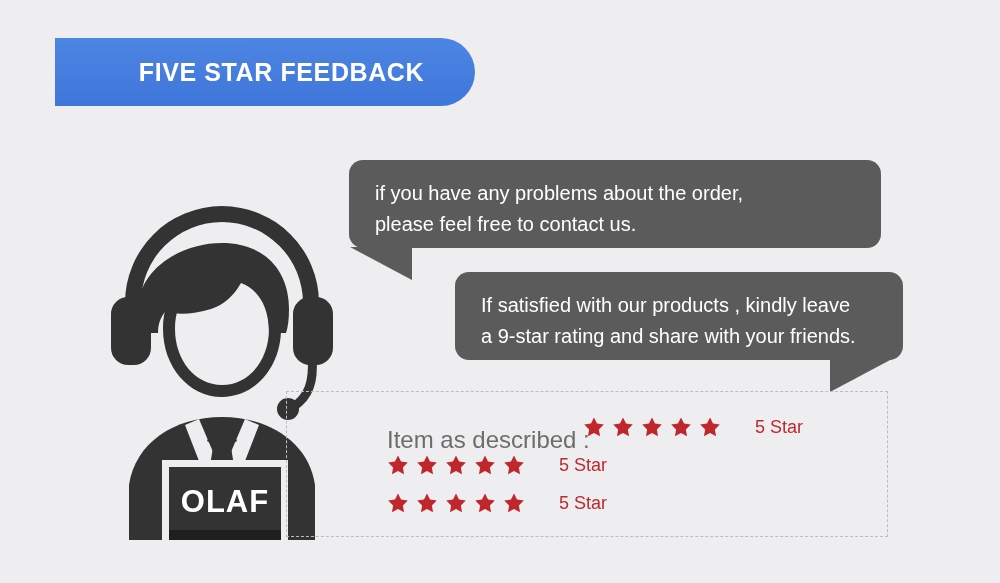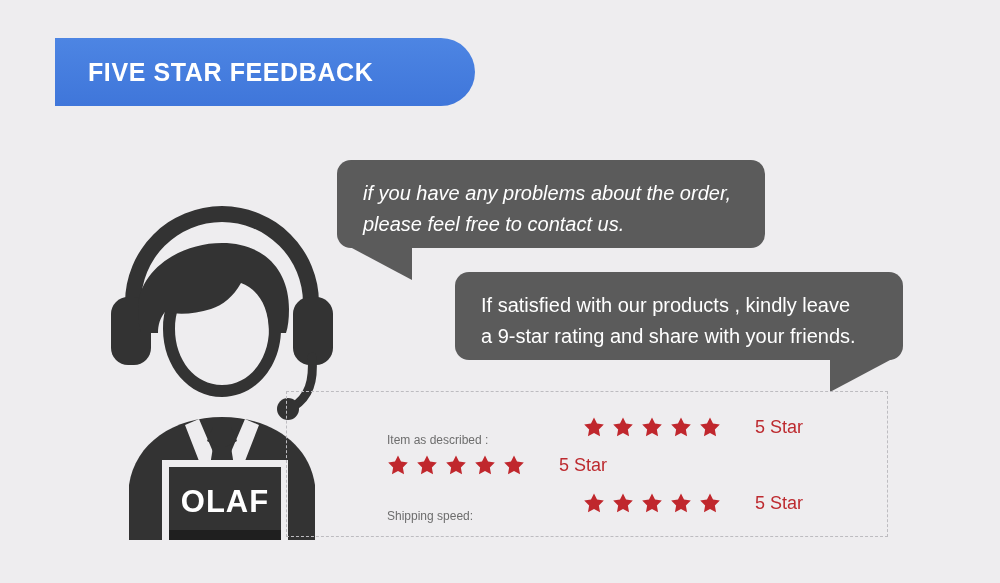--- a/index.html
+++ b/index.html
@@ -24,20 +24,21 @@
   #header-banner {
     position: absolute;
     left: 55px;
     top: 38px;
     width: 420px;
     height: 68px;
     background: linear-gradient(to bottom, #4d85e3 0%, #3f76da 100%);
     border-radius: 0 60px 60px 0;
     display: flex;
     align-items: center;
+    justify-content: center;
   }
   #header-title {
     color: #ffffff;
     font-size: 25px;
     font-weight: bold;
     letter-spacing: 0.6px;
     padding-left: 33px;
     white-space: nowrap;
   }
 
@@ -58,25 +59,24 @@
     box-sizing: border-box;
     padding: 18px 26px 16px 26px;
   }
   .bubble-text {
     color: #ffffff;
     font-size: 20px;
     line-height: 31px;
     white-space: pre-line;
   }
   #bubble-support {
-    left: 337px;
+    left: 349px;
     top: 160px;
-    width: 428px;
+    width: 532px;
     height: 88px;
-    font-style: italic;
   }
   #bubble-support-tail {
     position: absolute;
     left: 350px;
     top: 247px;
     width: 0;
     height: 0;
     border-style: solid;
     border-width: 0 62px 33px 0;
     border-color: transparent #5b5b5b transparent transparent;
@@ -114,21 +114,21 @@
     top: 16px;
   }
   .rating-row {
     display: flex;
     align-items: center;
     height: 38px;
   }
   .rating-label {
     width: 196px;
     color: #6d6d6d;
-    font-size: 12px;
+    font-size: 24px;
     white-space: nowrap;
     margin-top: 26px;
   }
   .rating-stars {
     display: flex;
     align-items: center;
     width: 172px;
   }
   .star-icon {
     display: block;
@@ -237,21 +237,20 @@
               <path d="M12 1.6 L15.3 8.3 L22.7 9.4 L17.3 14.6 L18.6 22 L12 18.5 L5.4 22 L6.7 14.6 L1.3 9.4 L8.7 8.3 Z" fill="#c0272d"></path>
             </svg>
           <svg class="star-icon" width="22" height="22" viewBox="0 0 24 24">
               <path d="M12 1.6 L15.3 8.3 L22.7 9.4 L17.3 14.6 L18.6 22 L12 18.5 L5.4 22 L6.7 14.6 L1.3 9.4 L8.7 8.3 Z" fill="#c0272d"></path>
             </svg>
         </div>
         <div class="rating-value">5 Star</div>
       </div>
 
       <div class="rating-row">
-        <div class="rating-label">Shipping speed:</div>
         <div class="rating-stars">
           <svg class="star-icon" width="22" height="22" viewBox="0 0 24 24">
               <path d="M12 1.6 L15.3 8.3 L22.7 9.4 L17.3 14.6 L18.6 22 L12 18.5 L5.4 22 L6.7 14.6 L1.3 9.4 L8.7 8.3 Z" fill="#c0272d"></path>
             </svg>
           <svg class="star-icon" width="22" height="22" viewBox="0 0 24 24">
               <path d="M12 1.6 L15.3 8.3 L22.7 9.4 L17.3 14.6 L18.6 22 L12 18.5 L5.4 22 L6.7 14.6 L1.3 9.4 L8.7 8.3 Z" fill="#c0272d"></path>
             </svg>
           <svg class="star-icon" width="22" height="22" viewBox="0 0 24 24">
               <path d="M12 1.6 L15.3 8.3 L22.7 9.4 L17.3 14.6 L18.6 22 L12 18.5 L5.4 22 L6.7 14.6 L1.3 9.4 L8.7 8.3 Z" fill="#c0272d"></path>
             </svg>

